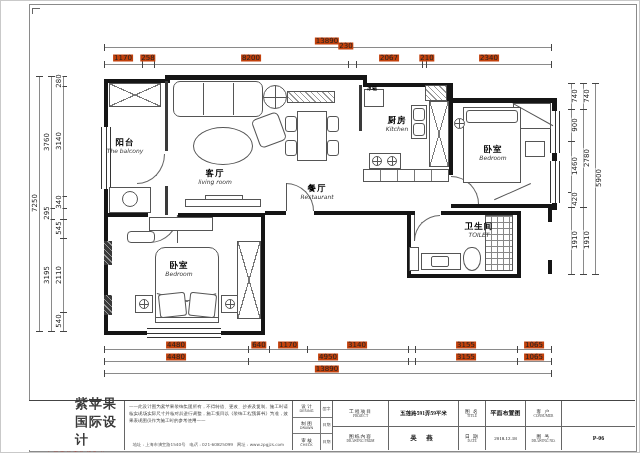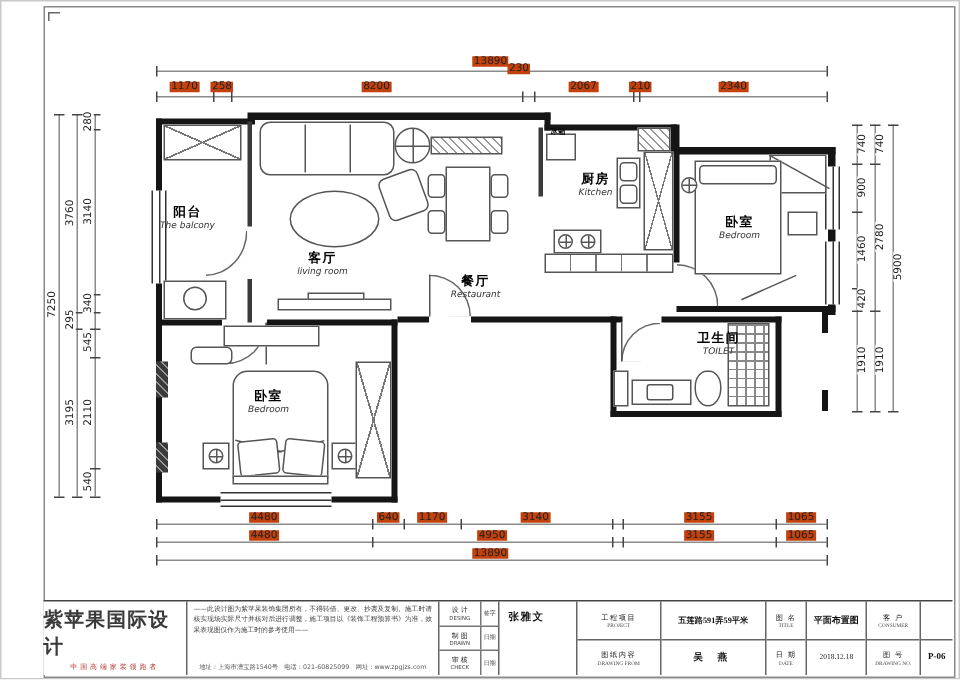--- a/index.html
+++ b/index.html
@@ -37,21 +37,21 @@
         transform:translate(-50%,-50%) rotate(180deg);background:#fff;padding:1px 0;line-height:1;}
   
   .rl{position:absolute;text-align:center;transform:translate(-50%,-50%);line-height:1.15;}
   .rl .zh{display:block;font-size:8.5px;font-weight:bold;color:#000;letter-spacing:1px;}
   .rl .en{display:block;font-size:6px;font-style:italic;color:#333;}
   .tiny{position:absolute;font-size:5px;color:#000;transform:translate(-50%,-50%);font-weight:bold;}
   
   #tb{position:absolute;left:28px;top:399px;width:606px;height:50px;border-top:1px solid #444;display:flex;box-sizing:border-box;background:#fff;}
   .tcol{border-right:1px solid #666;box-sizing:border-box;position:relative;}
   #logo{width:96px;display:flex;flex-direction:column;align-items:center;justify-content:center;}
-  #logo .nm{font-family:"DejaVu Serif",serif;font-weight:bold;font-size:13px;color:#3a3a3a;letter-spacing:1px;}
+  #logo .nm{font-family:"DejaVu Serif",serif;font-weight:bold;font-size:13px;color:#3a3a3a;letter-spacing:1px;margin-left:46px;}
   #logo .tg{font-size:4.6px;color:#b23a2e;letter-spacing:2px;margin-top:2px;}
   #disc{width:168px;padding:3px 4px;display:flex;flex-direction:column;justify-content:space-between;}
   #disc .tx{font-size:4.5px;line-height:1.5;color:#444;text-align:justify;}
   #disc .ad{font-size:4.2px;color:#555;text-align:center;}
   #signs{width:40px;display:flex;flex-direction:column;}
   .srow{flex:1;display:flex;border-bottom:1px solid #777;}
   .srow:last-child{border-bottom:none;}
   .sl{flex:1;text-align:center;display:flex;flex-direction:column;justify-content:center;}
   .sl .z{font-size:4.6px;color:#222;}
   .sl .e{font-size:3.6px;color:#444;}
@@ -354,23 +354,20 @@
         <div class="sr">日期</div>
       </div>
       <div class="srow">
         <div class="sl">
             <span class="z">审 核</span>
             <span class="e">CHECK</span>
           </div>
         <div class="sr">日期</div>
       </div>
     </div>
-    <div class="tcol" id="namec">
-      <span class="nm">张雅文</span>
-    </div>
     <div class="tcol two" id="c-proj">
       <div class="r1">
           <span class="lz">工程项目</span>
           <span class="le">PROJECT</span>
         </div>
       <div class="r2">
           <span class="lz">图纸内容</span>
           <span class="le">DRAWING FROM</span>
         </div>
     </div>

